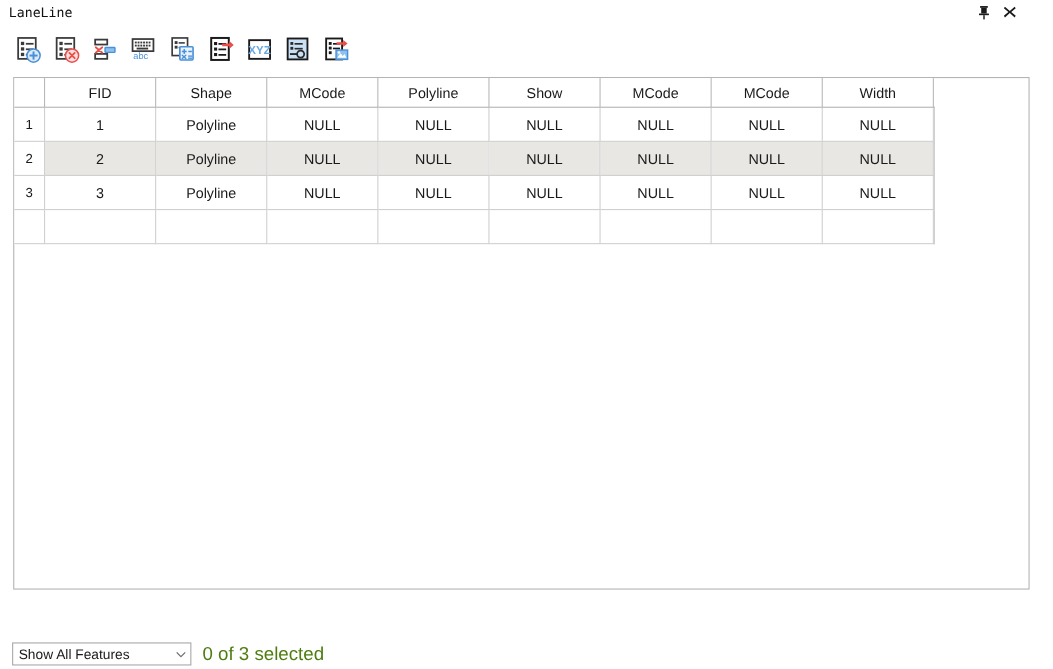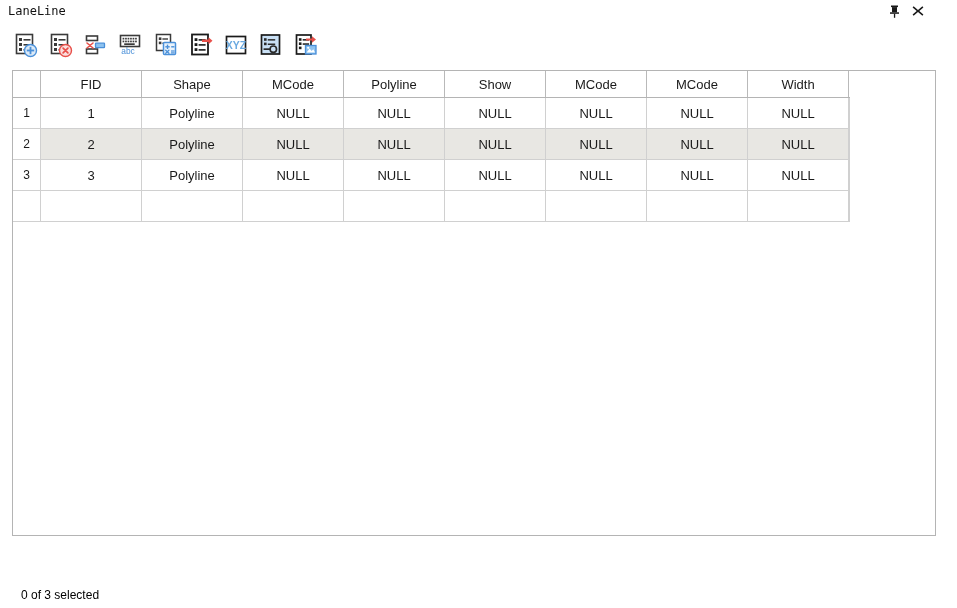--- a/index.html
+++ b/index.html
@@ -171,22 +171,22 @@
   .combo-arrow {
     width: 18px;
     display: flex;
     align-items: center;
     justify-content: center;
     color: #6e6e6e;
     font-size: 8px;
   }
   .status-text {
     margin-left: 10px;
-    font-size: 12px;
-    color: #000000;
+    font-size: 17px;
+    color: #4d7c0f;
     white-space: nowrap;
   }
 </style>
 </head>
 <body>
 
 <div class="titlebar">
   <div class="titlebar-title">LaneLine</div>
   <div class="titlebar-buttons">
     <div class="tb-btn">
@@ -409,14 +409,22 @@
         <td class="col-std filler"></td>
         <td class="col-std filler"></td>
         <td class="filler"></td>
       </tr>
 
     </tbody>
   </table>
 </div>
 
 <div class="statusbar">
+  <div class="combo">
+    <div class="combo-value">Show All Features</div>
+    <div class="combo-arrow">
+      <svg width="9" height="6" viewBox="0 0 9 6" aria-hidden="true">
+        <path d="M0.6 1 L4.5 5 L8.4 1" fill="none" stroke="#6e6e6e" stroke-width="1.1"></path>
+      </svg>
+    </div>
+  </div>
   <div class="status-text">0 of 3 selected</div>
 </div>
 
 </body></html>

